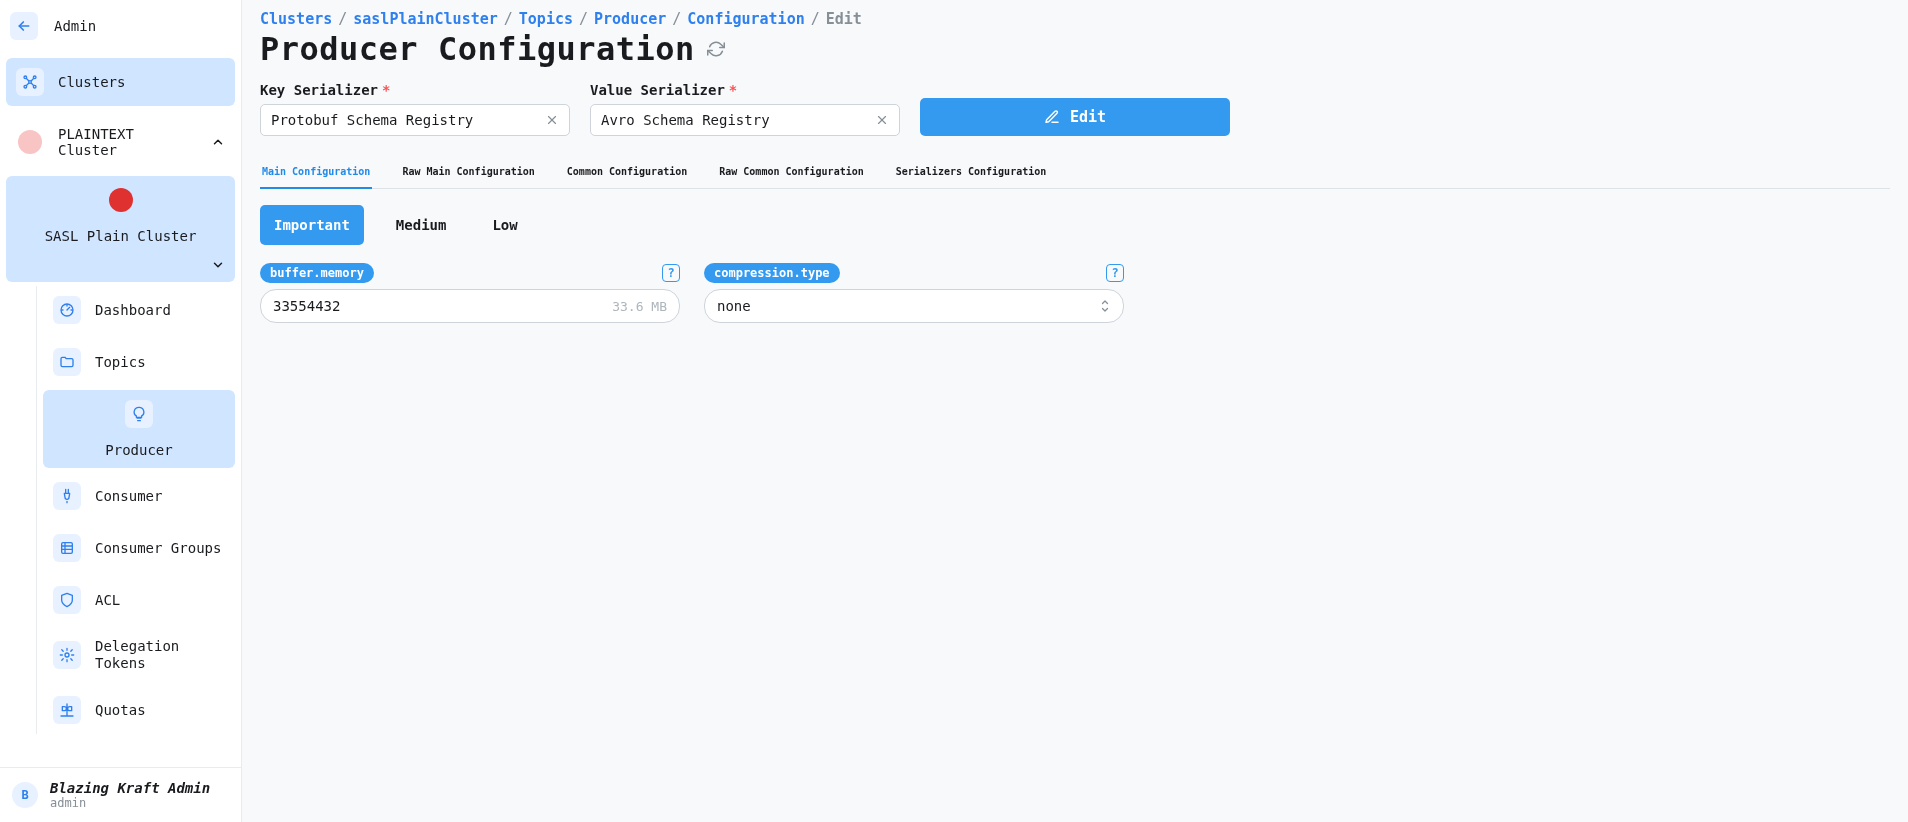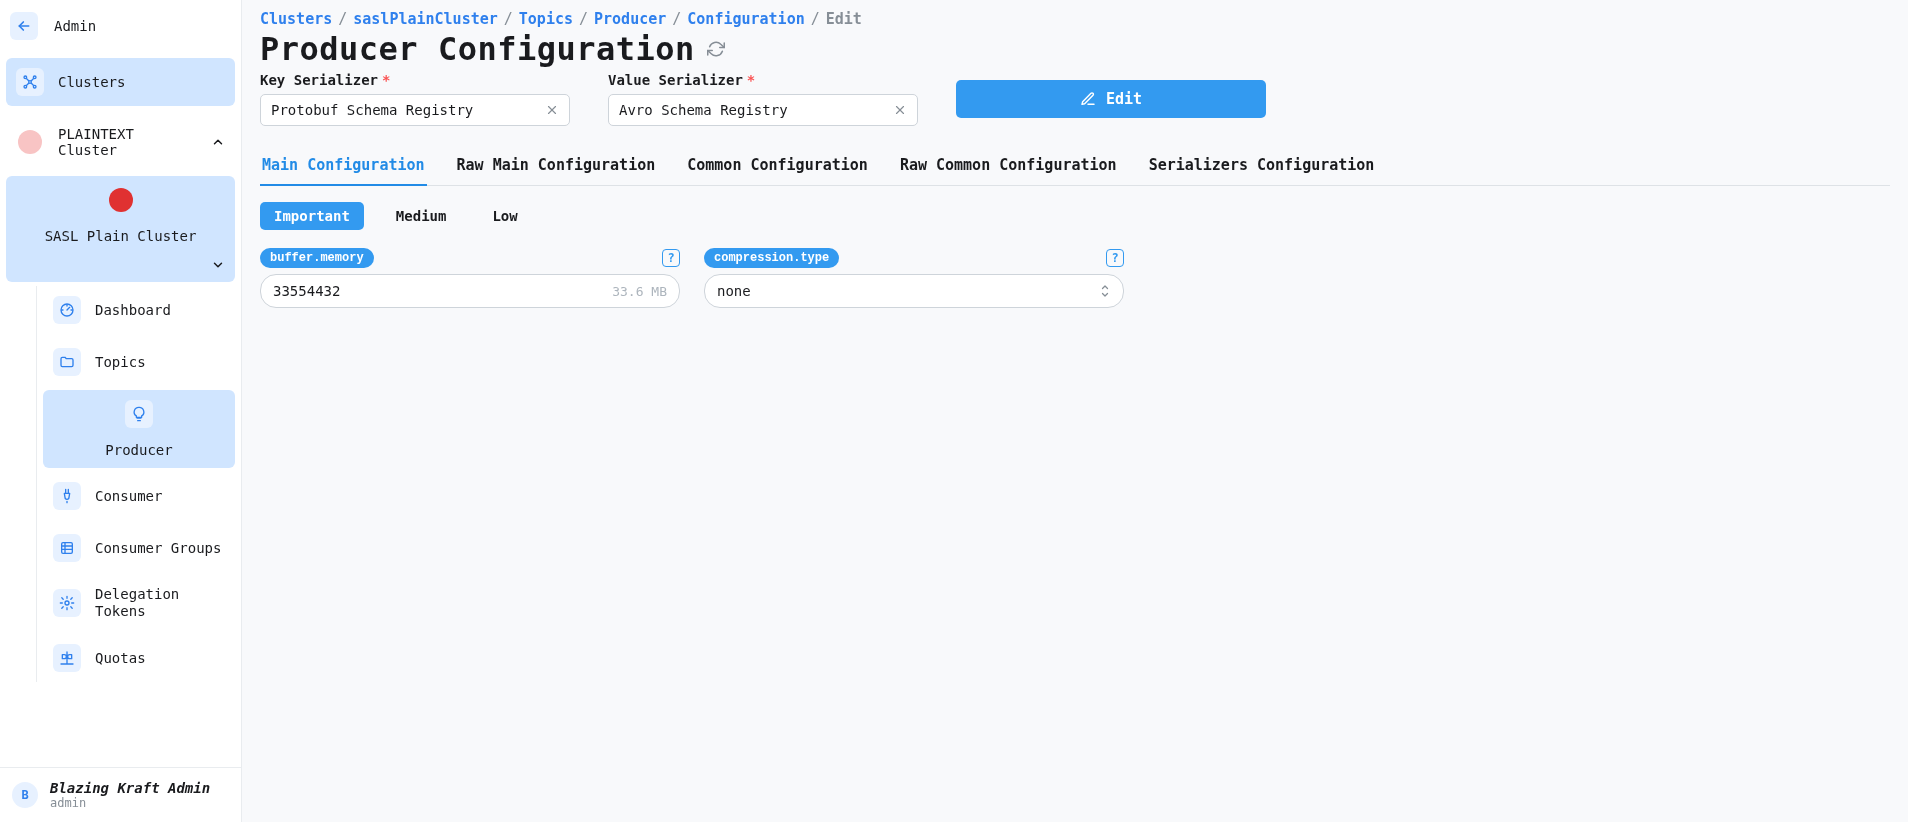--- a/index.html
+++ b/index.html
@@ -96,60 +96,60 @@
     overflow-y: auto;
   }
   .breadcrumbs { display: flex; flex-wrap: wrap; gap: 6px; font-size: 15px; }
   .breadcrumbs a { color: #2f80ed; text-decoration: none; font-weight: 600; }
   .breadcrumbs .sep { color: #868e96; }
   .breadcrumbs .current { color: #868e96; font-weight: 600; }
   .page-title-row { display: flex; align-items: center; gap: 12px; margin-top: 2px; }
   .page-title { font-size: 32px; font-weight: 800; letter-spacing: 0.5px; }
   .reload-icon { color: #868e96; font-size: 16px; }
 
-  .form-row { display: flex; gap: 38px; margin-top: 4px; align-items: center; flex-wrap: wrap; }
+  .form-row { display: flex; gap: 20px; margin-top: 14px; align-items: flex-end; flex-wrap: wrap; }
   .field { display: flex; flex-direction: column; gap: 6px; }
   .field-label { font-weight: 600; font-size: 14px; }
   .req { color: #fa5252; margin-left: 4px; }
   .select-box {
     display: flex; align-items: center; justify-content: space-between;
     border: 1px solid #ced4da; border-radius: 5px;
     background: #fff; padding: 7px 10px; min-width: 310px;
     font-size: 14px;
   }
   .select-clear { color: #868e96; cursor: pointer; font-size: 14px; }
   .edit-btn {
     background: #339af0; color: #fff; border: none; border-radius: 5px;
     display: flex; align-items: center; justify-content: center; gap: 10px;
     font-weight: 700; font-size: 15px;
     padding: 10px 0; width: 310px; cursor: pointer;
     font-family: inherit;
   }
 
   .tabs {
     display: flex; gap: 28px; margin-top: 22px;
-    border-bottom: 1px solid #dee2e6; font-weight: 600; font-size: 15px;
+    border-bottom: 1px solid #dee2e6; font-weight: 600; font-size: 10px;
   }
   .tab { padding: 8px 2px 10px 2px; cursor: pointer; color: #1a1b1e; }
   .tab.active { color: #228be6; border-bottom: 2px solid #228be6; margin-bottom: -1px; }
 
   .pill-row { display: flex; gap: 18px; margin-top: 16px; font-weight: 600; }
   .pill {
-    padding: 6px 14px; border-radius: 5px; cursor: pointer;
+    padding: 12px 14px; border-radius: 5px; cursor: pointer;
     color: #1a1b1e;
     text-align: center;
   }
   .pill.active { background: #339af0; color: #fff; }
 
   .cards { display: flex; gap: 24px; margin-top: 18px; flex-wrap: wrap; }
   .card { width: 420px; }
   .card-head { display: flex; align-items: center; justify-content: space-between; }
   .chip {
     background: #339af0; color: #fff; font-weight: 700;
-    font-size: 12px; padding: 3px 10px; border-radius: 999px; font-family: Liberation Mono, monospace;
+    font-size: 12px; padding: 3px 10px; border-radius: 999px;
   }
   .help {
     width: 18px; height: 18px; border: 1.5px solid #339af0; color: #339af0;
     border-radius: 4px; display: flex; align-items: center; justify-content: center;
     font-size: 12px; font-weight: 700; cursor: pointer;
   }
   .card-body {
     margin-top: 6px; background: #fff; border: 1px solid #ced4da;
     border-radius: 16px; padding: 8px 12px;
     display: flex; align-items: center; justify-content: space-between;
@@ -267,20 +267,28 @@
           <svg width="16" height="16" viewBox="0 0 24 24" fill="none" stroke="currentColor" stroke-width="2" stroke-linecap="round" stroke-linejoin="round">
               <rect x="4" y="4" width="16" height="16" rx="2"></rect>
               <line x1="4" y1="9" x2="20" y2="9"></line>
               <line x1="4" y1="14" x2="20" y2="14"></line>
               <line x1="9" y1="4" x2="9" y2="20"></line>
             </svg>
         </span>
         <span>Consumer Groups</span>
       </div>
 
+      <div class="nav-item">
+        <span class="nav-icon">
+          <svg width="16" height="16" viewBox="0 0 24 24" fill="none" stroke="currentColor" stroke-width="2" stroke-linecap="round" stroke-linejoin="round">
+              <path d="M12 22s8-4 8-10V5l-8-3-8 3v7c0 6 8 10 8 10z"></path>
+            </svg>
+        </span>
+        <span>ACL</span>
+      </div>
 
       <div class="nav-item">
         <span class="nav-icon">
           <svg width="16" height="16" viewBox="0 0 24 24" fill="none" stroke="currentColor" stroke-width="2" stroke-linecap="round" stroke-linejoin="round">
               <circle cx="12" cy="12" r="3"></circle>
               <path d="M12 2v3M12 19v3M4.2 4.2l2.1 2.1M17.7 17.7l2.1 2.1M2 12h3M19 12h3M4.2 19.8l2.1-2.1M17.7 6.3l2.1-2.1"></path>
             </svg>
         </span>
         <span style="line-height:1.2">Delegation Tokens</span>
       </div>

